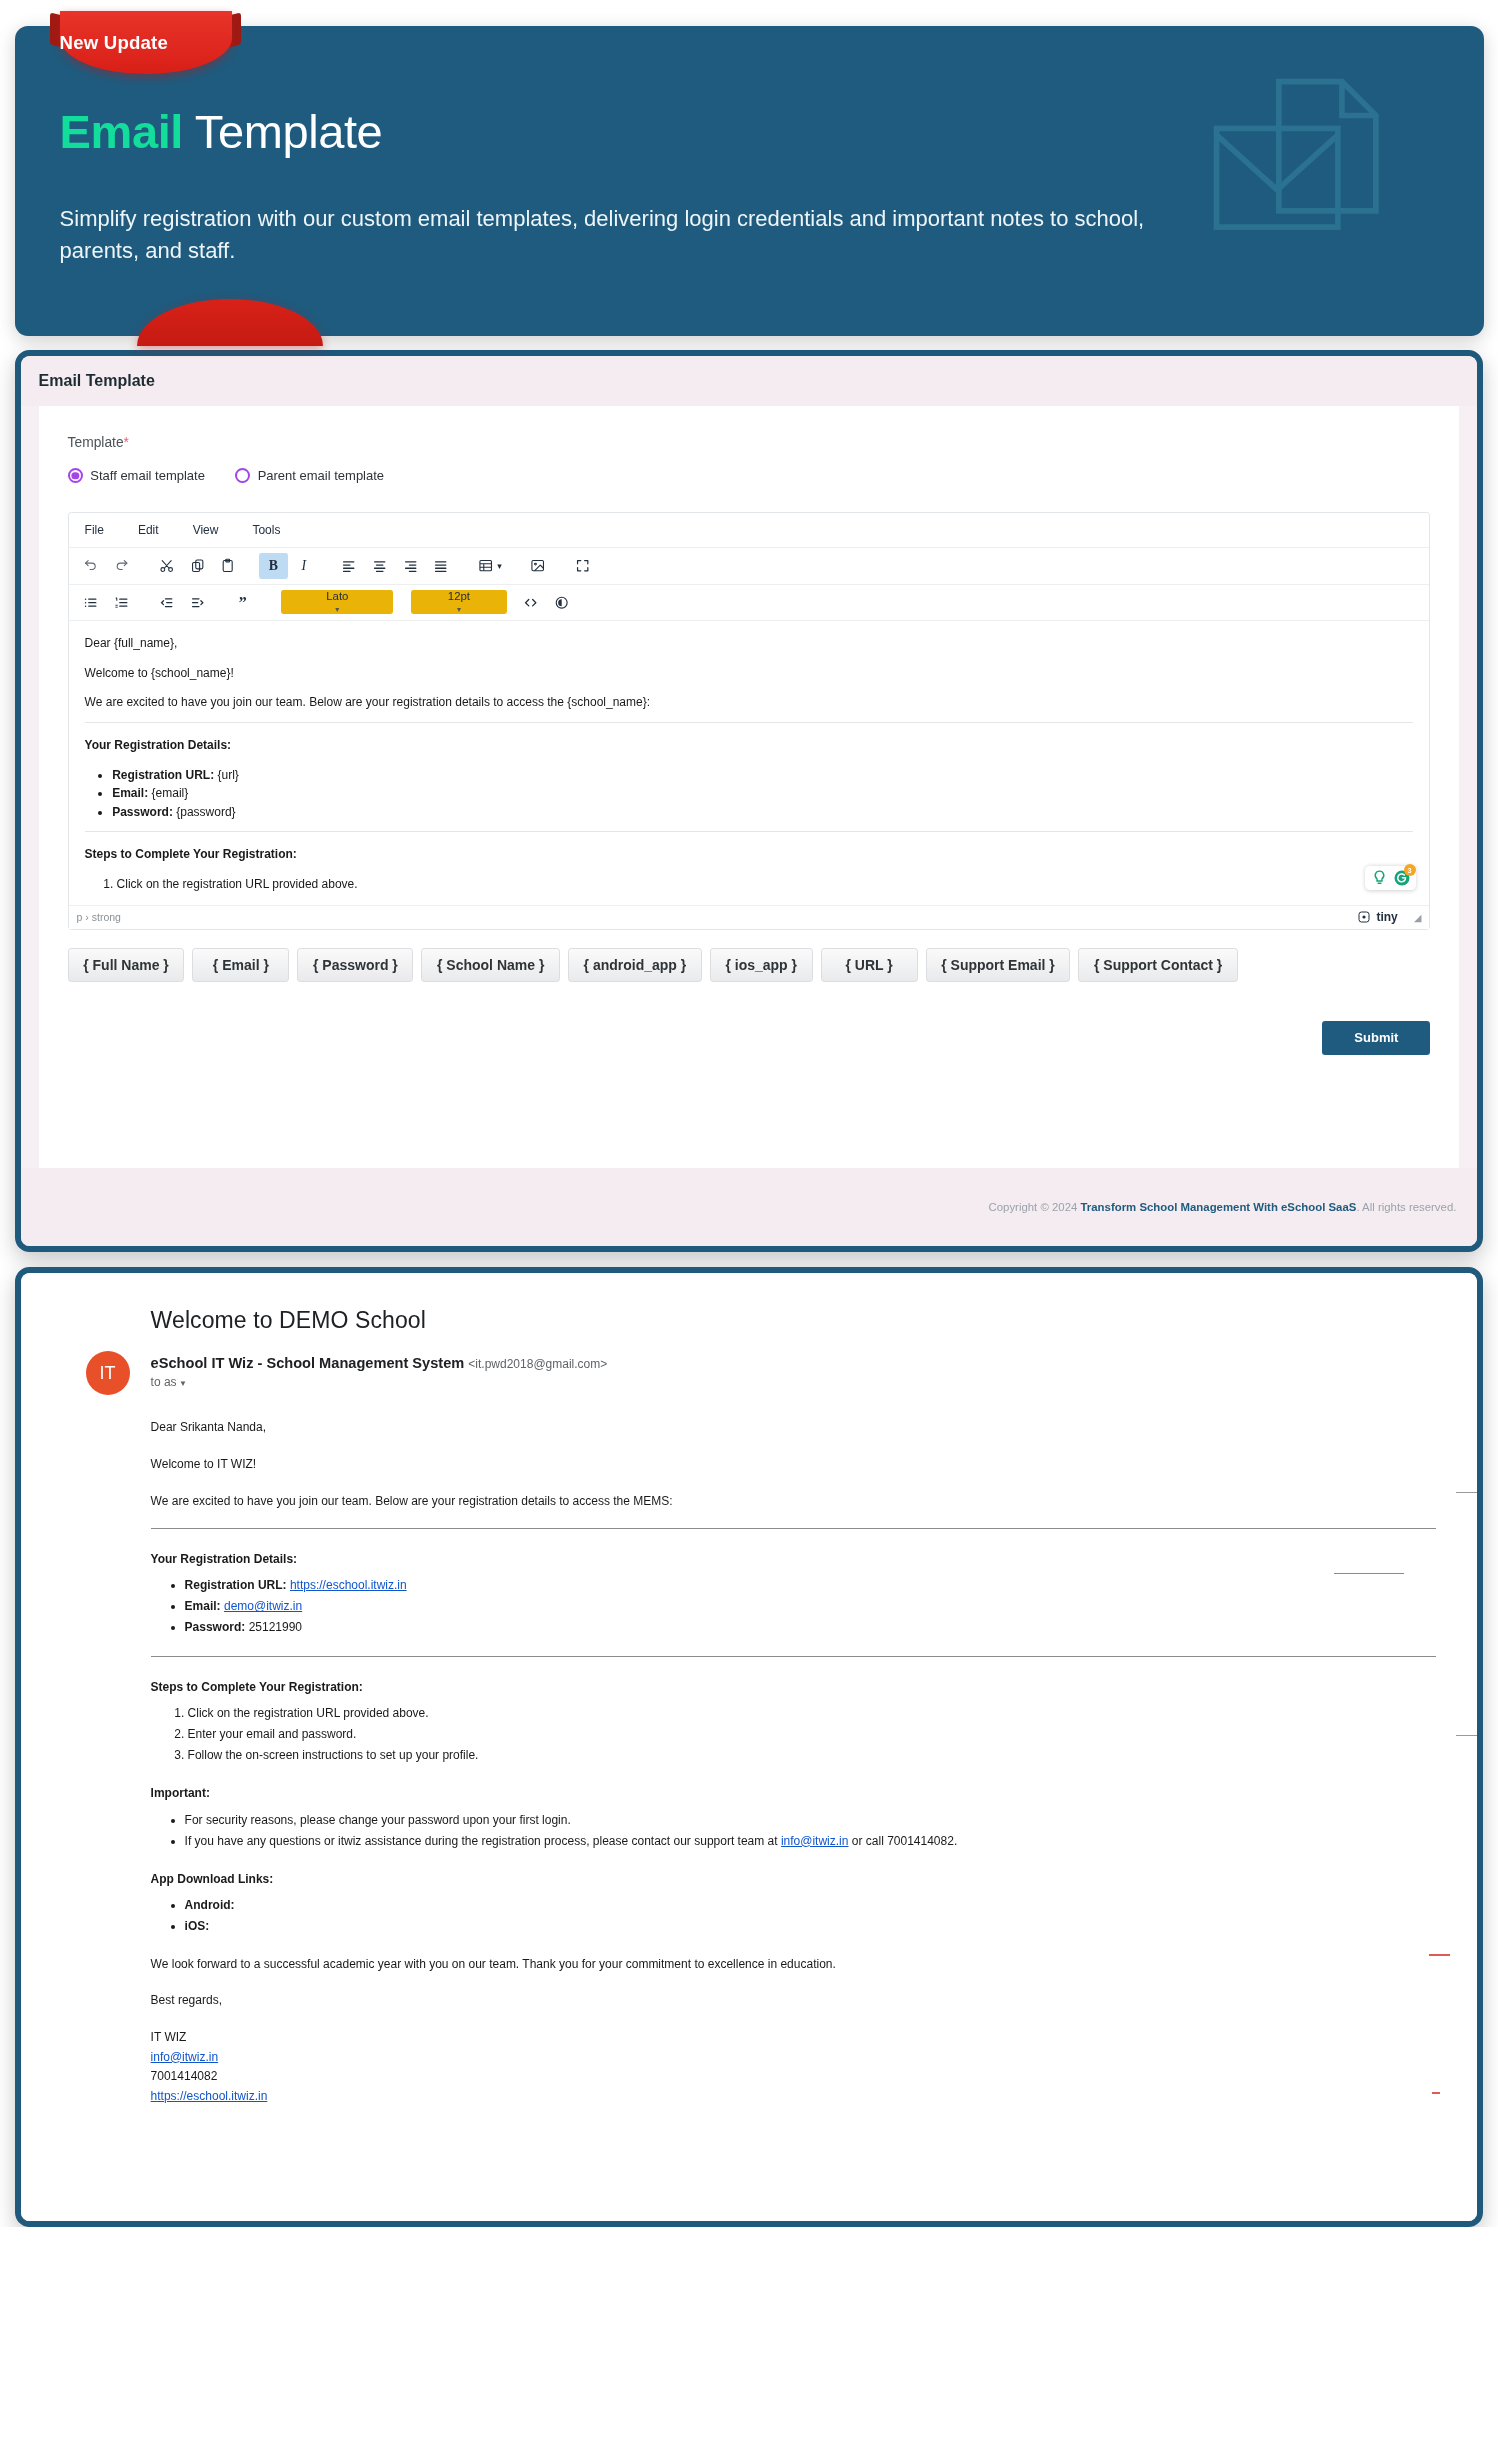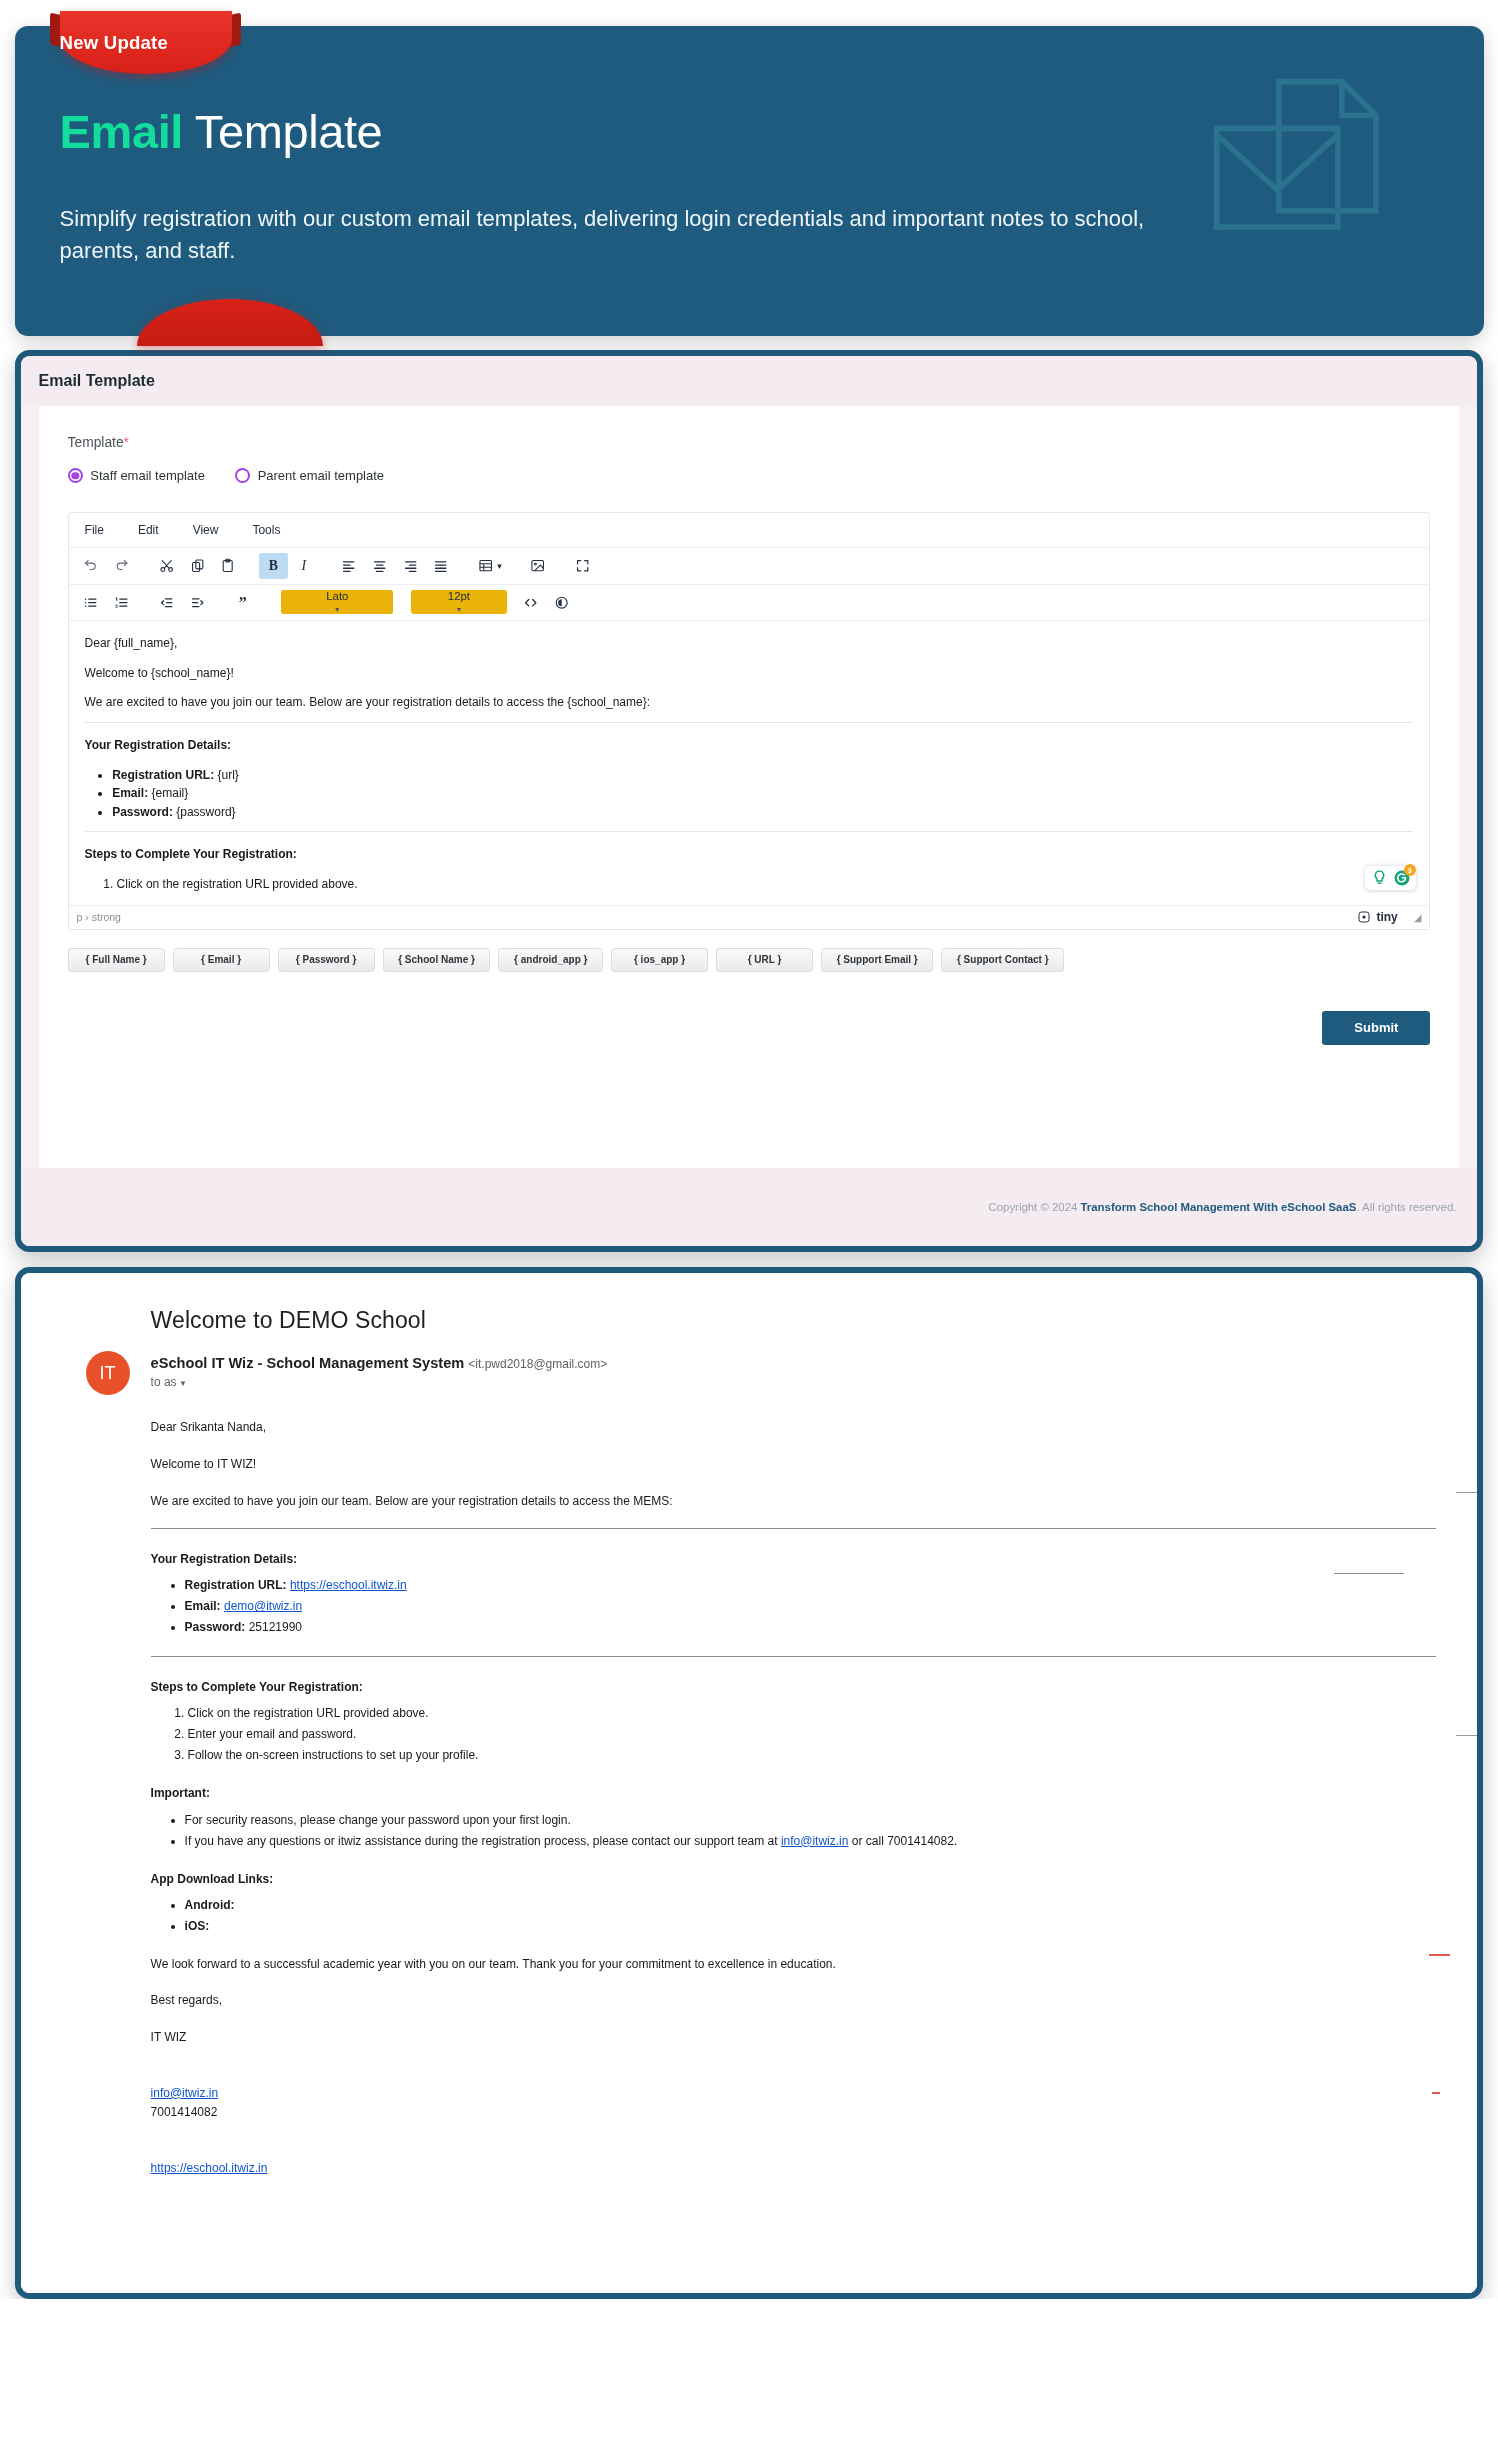--- a/index.html
+++ b/index.html
@@ -204,24 +204,24 @@
   .mce-brand .tinylogo { width: 12px; height: 12px; }
   .mce-brand .tinytext { font-size: 12px; color: #222f3e; font-weight: 600; }
   .mce-resize { font-size: 9.7px; color: #9aa0a6; margin-left: 9.7px; }
 
   
   .chips { display: flex; flex-wrap: wrap; gap: 8px; margin-top: 18px; }
   .chip {
     background: linear-gradient(#fafafa,#e9eaec);
     border: 0.8px solid #dcdde0;
     border-radius: 3.2px;
-    min-width: 97px; height: 24px;
+    min-width: 97px; height: 34px;
     display: flex; align-items: center; justify-content: center;
     padding: 0 14.6px;
-    font-size: 10px; font-weight: 700; color: #2e3438;
+    font-size: 14px; font-weight: 700; color: #2e3438;
     white-space: nowrap;
     text-align: center;
   }
 
   .submit-row { display: flex; justify-content: flex-end; margin-top: 39px; }
   .submit-btn {
     background: #1f5b7e; color: #ffffff;
     border: none; border-radius: 3.2px;
     padding: 9.7px 32px; font-size: 13px; font-weight: 700;
     font-family: "Liberation Sans", sans-serif;
@@ -265,21 +265,21 @@
 
   .mail-content { margin-top: 29px; }
   .mail-content p { font-size: 12px; color: #1a1a1a; line-height: 1.55; margin: 0 0 18px 0; }
   .mail-content p.tight { margin-bottom: 6.5px; }
   .mail-content hr { border: 0; border-top: 1.6px solid #8b8b8b; margin: 8px 0 21px 0; }
   .mail-content .bold { font-weight: 700; }
   .mail-content ul { margin: 0 0 18px 34px; }
   .mail-content ul li { font-size: 12px; color: #1a1a1a; line-height: 1.75; }
   .mail-content ol { margin: 0 0 18px 37px; }
   .mail-content ol li { font-size: 12px; color: #1a1a1a; line-height: 1.75; }
-  .mail-content a { color: #1155cc; text-decoration: underline; margin-top: 36px; }
+  .mail-content a { color: #1155cc; text-decoration: underline; }
   .mail-sig { font-size: 12px; color: #1a1a1a; line-height: 1.65; }
   .mail-sig a { color: #1155cc; text-decoration: underline; display: block; }
 
   
   .edge-rule {
     position: absolute; right: 0; height: 1.6px; background: #9a9a9a; width: 21px;
   }
   .edge-rule.long { width: 70px; background: #8b8b8b; }
   .edge-red {
     position: absolute; right: 27.6px; height: 2.4px; width: 21px; background: #e05a56;

